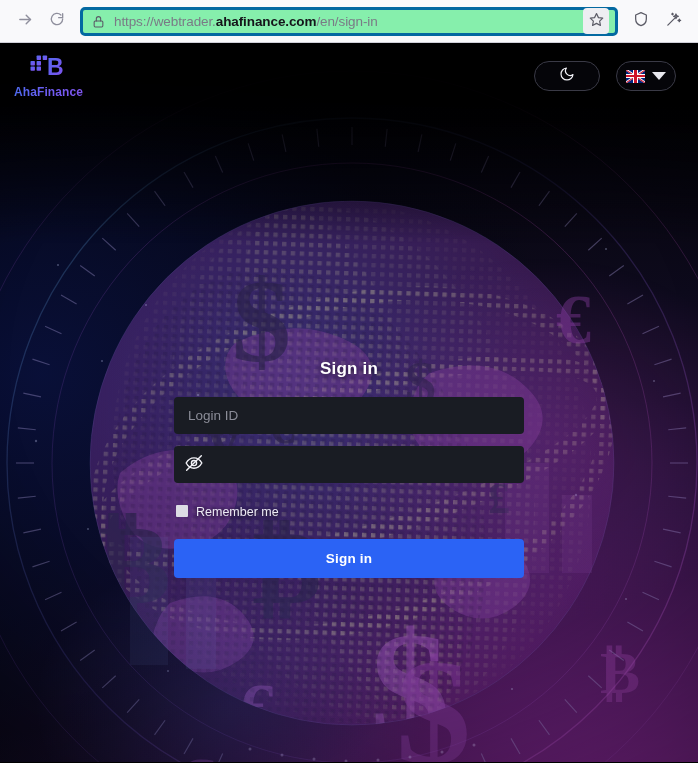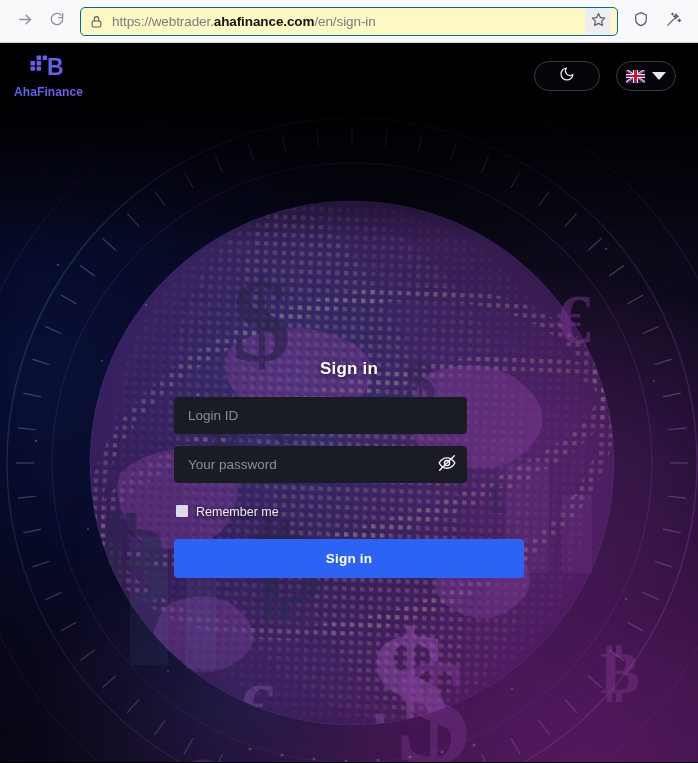--- a/index.html
+++ b/index.html
@@ -25,22 +25,22 @@
   .nav-btn {
     width: 30px; height: 30px;
     display: flex; align-items: center; justify-content: center;
     border-radius: 5px;
     flex: 0 0 auto;
   }
   .nav-btn svg { stroke: #8f8f9d; }
   .urlbar {
     flex: 1 1 auto;
     height: 29px;
-    background: #fef9c3;
-    border: 1px solid #0369a1;
+    background: #86efac;
+    border: 3px solid #0369a1;
     border-radius: 5px;
     display: flex;
     align-items: center;
     padding: 0 6px 0 9px;
     margin: 0 6px;
     min-width: 0;
   }
   .lock-icon { flex: 0 0 auto; display: flex; align-items: center; margin-right: 9px; }
   .url-text {
     flex: 1 1 auto;
@@ -169,21 +169,21 @@
     text-align: center;
     color: #ffffff;
     font-size: 17px;
     font-weight: 700;
     margin-bottom: 18px;
     letter-spacing: 0.2px;
     text-shadow: 0 1px 5px rgba(0,0,0,0.6);
   }
   .field {
     position: relative;
-    width: 293px;
+    width: 350px;
     height: 37px;
     background: #191c23;
     border-radius: 4px;
     margin-bottom: 12px;
     display: flex;
     align-items: flex-end;
   }
   .field input {
     flex: 1 1 auto;
     height: 100%;
@@ -560,21 +560,20 @@
 
   <div class="form-wrap">
 
     <div class="form-title">Sign in</div>
 
     <div class="field">
       <input type="text" placeholder="Login ID" style="">
     </div>
 
     <div class="field">
-      <input type="password" placeholder="Your password" style="">
       <span class="eye-btn">
         <span>
           <svg width="20" height="20" viewBox="0 0 24 24" fill="none" stroke="#f2f2f7" stroke-width="1.7" stroke-linecap="round" stroke-linejoin="round">
             <path d="M2.6 12S6 5.8 12 5.8 21.4 12 21.4 12 18 18.2 12 18.2 2.6 12 2.6 12z"></path>
             <circle cx="12" cy="12" r="3.1"></circle>
             <line x1="3.2" y1="20.6" x2="20.8" y2="3.4"></line>
           </svg>
         </span>
       </span>
     </div>

